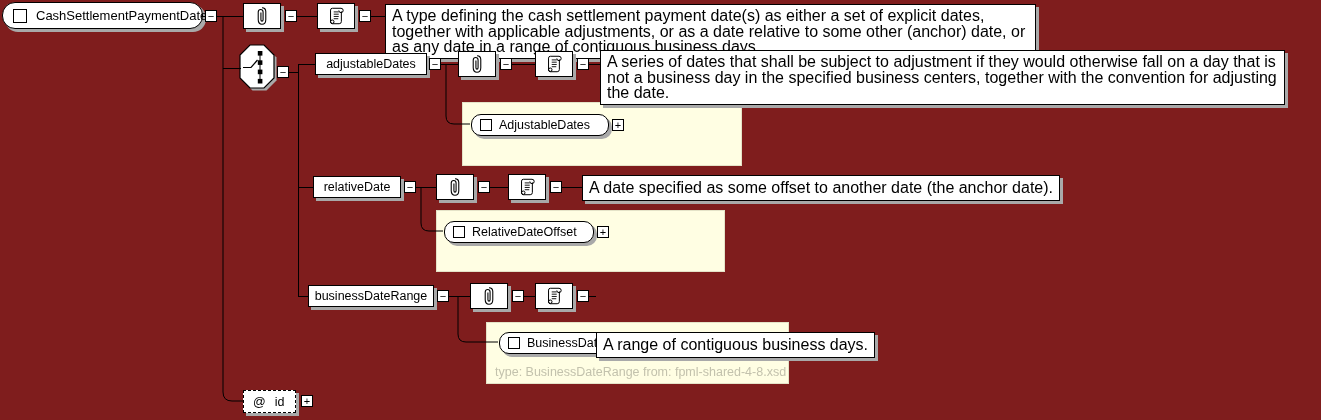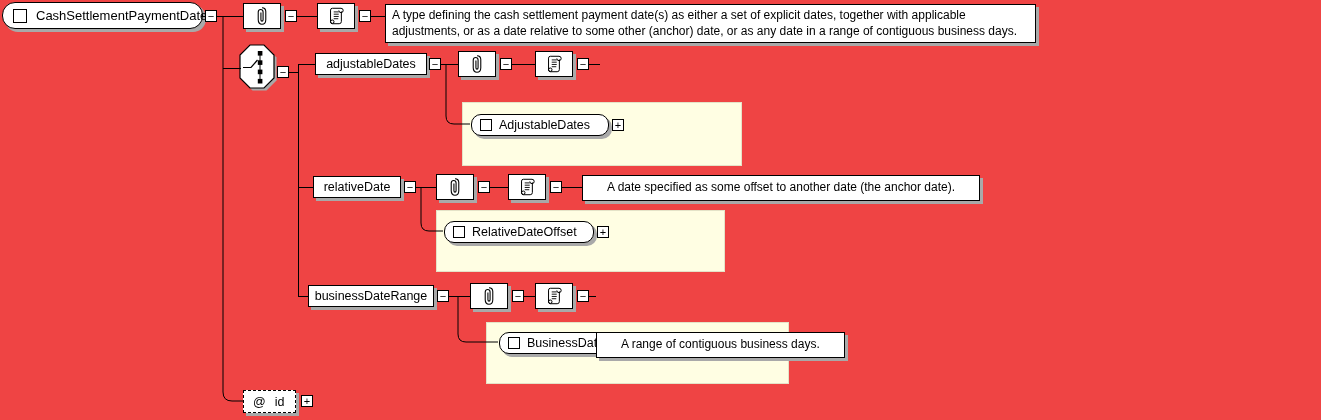--- a/index.html
+++ b/index.html
@@ -1,38 +1,38 @@
 <!DOCTYPE html>
 <html><head>
 <meta charset="utf-8">
 <style>
   html,body{margin:0;padding:0;background:#fff;}
-  .stage{position:relative;width:1321px;height:420px;background:#ef4444;
+  .stage{position:relative;width:1321px;height:420px;background:#7f1d1d;
          font-family:"Liberation Sans",sans-serif;color:#000;overflow:hidden;}
   .stage *{box-sizing:border-box;}
   .wires{position:absolute;left:0;top:0;z-index:5;pointer-events:none;}
   .panel{position:absolute;background:#fffee3;border:1px solid #e4e3c8;z-index:1;}
   .note{position:absolute;left:8px;bottom:4px;font-size:12.5px;color:#c3c2ad;white-space:nowrap;}
   .ebox{position:absolute;height:22px;background:#fff;border:1px solid #000;
         box-shadow:3px 3px 0 #a9a9a9;display:flex;align-items:center;justify-content:center;
         font-size:12.5px;z-index:2;}
   .ibox{position:absolute;width:38px;height:26px;background:#fff;border:1px solid #000;
         box-shadow:3px 3px 0 #a9a9a9;display:flex;align-items:center;justify-content:center;z-index:2;}
   .exp{position:absolute;width:12px;height:12px;background:#fff;border:1px solid #000;
        font-size:11px;line-height:9px;display:flex;align-items:center;justify-content:center;
        z-index:6;cursor:pointer;}
   .gbox{position:absolute;height:27px;background:#fff;border:1px solid #000;border-radius:13px;
         box-shadow:3px 3px 0 #a9a9a9;display:flex;align-items:center;gap:9px;padding-left:10px;
         font-size:13px;z-index:2;}
   .tbox{height:22px;border-radius:10px;font-size:12.5px;gap:7px;padding-left:8px;}
   .sq{width:14px;height:14px;border:1px solid #000;background:#fff;flex:none;}
   .sq.small{width:12px;height:12px;}
   .desc{position:absolute;background:#fff;border:1px solid #000;box-shadow:3px 3px 0 #a9a9a9;
-        font-size:12px;line-height:15.5px;padding:3px 6px;z-index:2;}
-  .desc.nowrap{white-space:nowrap;padding:4px 24px;}
+        font-size:16px;line-height:15.5px;padding:3px 6px;z-index:2;}
+  .desc.nowrap{white-space:nowrap;padding:4px 6px;}
   .abox{position:absolute;height:23px;background:#fff;border:1px dashed #000;
         box-shadow:3px 3px 0 #a9a9a9;display:flex;align-items:center;gap:9px;padding-left:9px;
         font-size:12.5px;z-index:2;}
   .choice{position:absolute;z-index:2;}
 </style>
 </head>
 <body>
 
 <div class="stage">
 
@@ -97,20 +97,21 @@
         <path d="M7 3.5 a2 2 0 0 0 -2 2 V18.5"></path>
         <path d="M5 18.5 a2 2 0 0 0 2 2 H14.5 a2.4 2.4 0 0 0 2.4 -2.4 V7"></path>
         <circle cx="6.9" cy="18.3" r="1.9"></circle>
       </g>
       <g stroke="#000" stroke-width="1">
           <path d="M8.5 7.5h5.5 M8.5 10h5.5 M8.5 12.5h5.5 M8.5 15h5"></path>
         </g>
     </svg>
   </div>
   <div class="exp" style="left:577px;top:58px;">−</div>
+  <div class="desc" style="left:600px;top:50px;width:685px;">A series of dates that shall be subject to adjustment if they would otherwise fall on a day that is not a business day in the specified business centers, together with the convention for adjusting the date.</div>
 
   <div class="panel" style="left:462px;top:102px;width:280px;height:64px;">
     <div class="gbox tbox" style="left:8px;top:11px;width:138px;">
       <span class="sq small"></span>
       <span>AdjustableDates</span>
     </div>
     <div class="exp" style="left:149px;top:16px;">+</div>
   </div>
 
   <div class="ebox" style="left:313px;top:176px;width:88px;">relativeDate</div>
@@ -168,20 +169,21 @@
   </div>
   <div class="exp" style="left:577px;top:290px;">−</div>
   <div class="desc nowrap" style="left:596px;top:284px;margin-top:48px;">A range of contiguous business days.</div>
 
   <div class="panel" style="left:486px;top:322px;width:303px;height:62px;">
     <div class="gbox tbox" style="left:12px;top:9px;width:158px;">
       <span class="sq small"></span>
       <span>BusinessDateRange</span>
     </div>
     <div class="exp" style="left:173px;top:14px;">+</div>
+    <div class="note">type: BusinessDateRange from: fpml-shared-4-8.xsd</div>
   </div>
 
   <div class="abox" style="left:243px;top:390px;width:53px;">
     <span>@</span>
     <span>id</span>
   </div>
   <div class="exp" style="left:301px;top:395px;">+</div>
 
   <svg class="wires" width="1321" height="420">
     <g stroke="#000" stroke-width="1" fill="none" shape-rendering="crispEdges">

